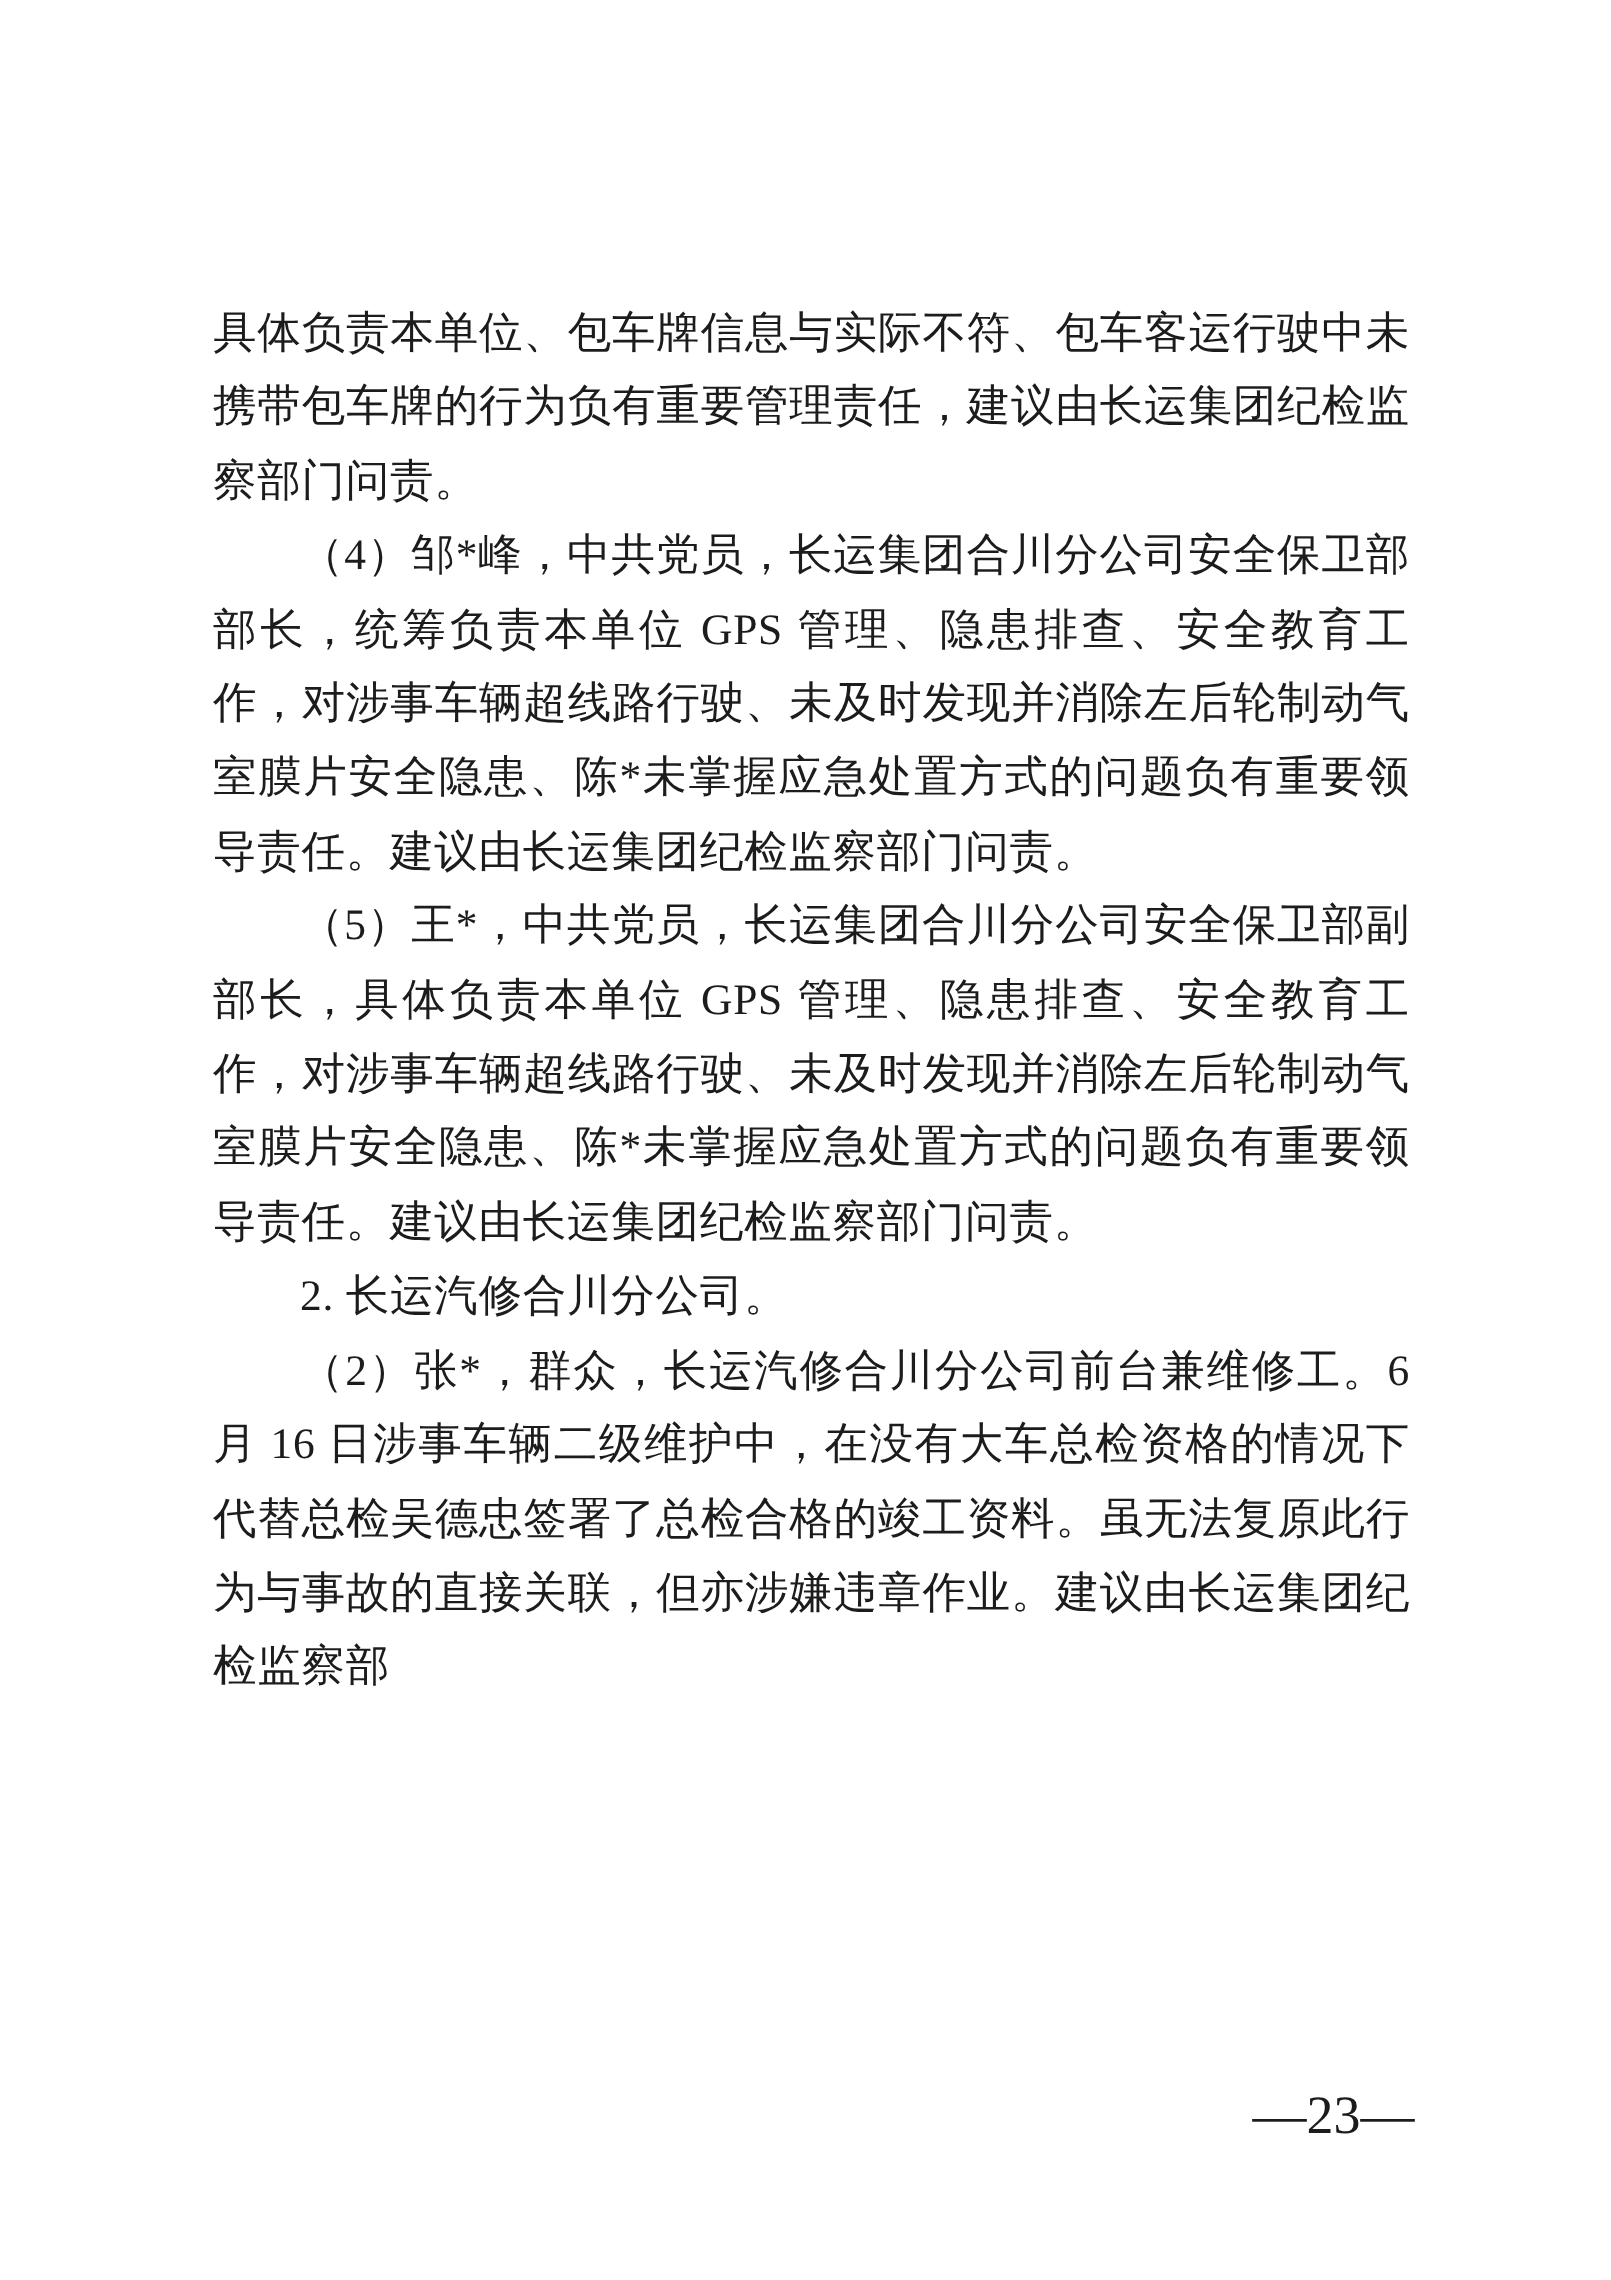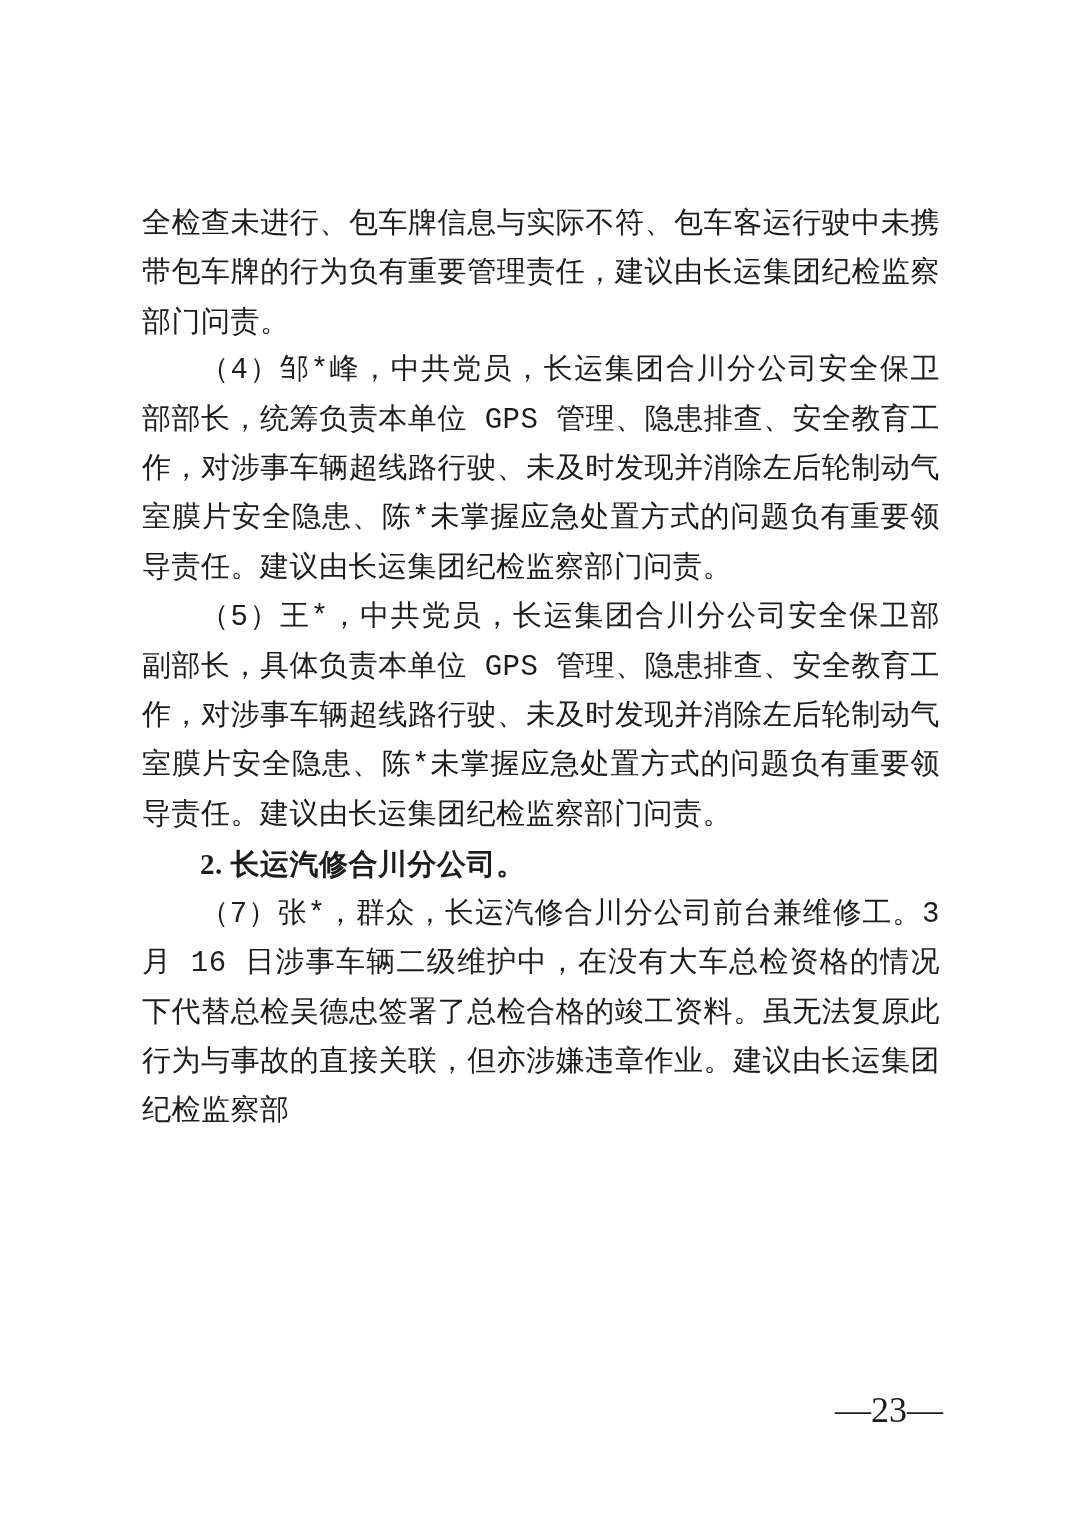--- a/index.html
+++ b/index.html
@@ -26,43 +26,42 @@
     line-height: 49.4px;
     text-align: justify;
     letter-spacing: 0.5px;
   }
   .doc-body p {
     text-align: justify;
     text-justify: inter-ideograph;
   }
   .doc-body p.indent {
     text-indent: 2em;
-    font-family: Liberation Mono, monospace;
   }
   .section-heading {
     text-indent: 2em;
-    font-weight: bold;
+    font-weight: normal;
   }
   .page-footer {
     position: absolute;
     top: 1392px;
     right: 131px;
     color: #1c1c1c;
     font-size: 36px;
     line-height: 36px;
   }
 </style>
 </head>
 <body>
 
 <div class="page">
 
   <div class="doc-body">
-    <p>全检查未进行、包车牌信息与实际不符、包车客运行驶中未携带包车牌的行为负有重要管理责任，建议由长运集团纪检监察部门问责。</p>
+    <p>具体负责本单位、包车牌信息与实际不符、包车客运行驶中未携带包车牌的行为负有重要管理责任，建议由长运集团纪检监察部门问责。</p>
     <p class="indent">（4）邹*峰，中共党员，长运集团合川分公司安全保卫部部长，统筹负责本单位 GPS 管理、隐患排查、安全教育工作，对涉事车辆超线路行驶、未及时发现并消除左后轮制动气室膜片安全隐患、陈*未掌握应急处置方式的问题负有重要领导责任。建议由长运集团纪检监察部门问责。</p>
     <p class="indent">（5）王*，中共党员，长运集团合川分公司安全保卫部副部长，具体负责本单位 GPS 管理、隐患排查、安全教育工作，对涉事车辆超线路行驶、未及时发现并消除左后轮制动气室膜片安全隐患、陈*未掌握应急处置方式的问题负有重要领导责任。建议由长运集团纪检监察部门问责。</p>
     <p class="section-heading">2. 长运汽修合川分公司。</p>
-    <p class="indent">（7）张*，群众，长运汽修合川分公司前台兼维修工。3 月 16 日涉事车辆二级维护中，在没有大车总检资格的情况下代替总检吴德忠签署了总检合格的竣工资料。虽无法复原此行为与事故的直接关联，但亦涉嫌违章作业。建议由长运集团纪检监察部</p>
+    <p class="indent">（2）张*，群众，长运汽修合川分公司前台兼维修工。6 月 16 日涉事车辆二级维护中，在没有大车总检资格的情况下代替总检吴德忠签署了总检合格的竣工资料。虽无法复原此行为与事故的直接关联，但亦涉嫌违章作业。建议由长运集团纪检监察部</p>
   </div>
 
   <div class="page-footer">—23—</div>
 
 </div>
 
 </body></html>

